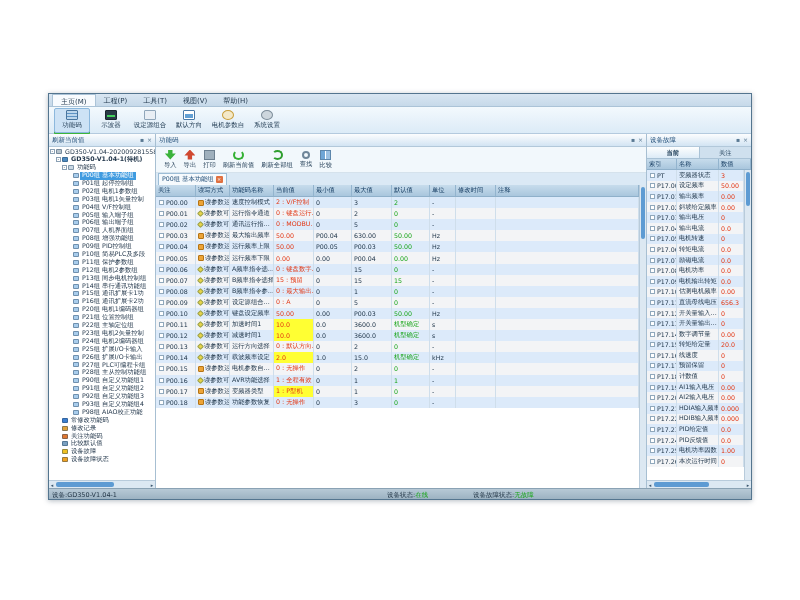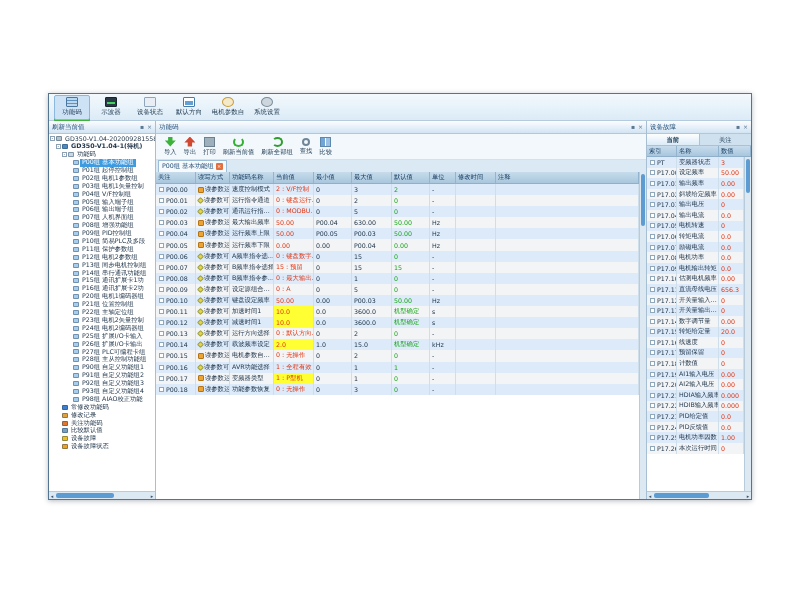--- a/index.html
+++ b/index.html
@@ -86,33 +86,40 @@
   
   .statusbar{height:11px;flex:none;background:linear-gradient(#b7c9d6,#9cb2c2);border-top:1px solid #8aa2b4;position:relative;font-size:6.5px;color:#1f3243}
   .statusbar span{position:absolute;top:1.5px;white-space:nowrap}
 </style>
 </head>
 <body>
 
 <div id="win">
 
 
+  <div class="menubar" id="menubar">
+      <div class="menu-item active">主页(M)</div>
+      <div class="menu-item">工程(P)</div>
+      <div class="menu-item">工具(T)</div>
+      <div class="menu-item">视图(V)</div>
+      <div class="menu-item">帮助(H)</div>
+    </div>
 
   <div class="ribbon" id="ribbon">
       <div class="rbtn active">
         <div class="ricon ri-func"></div>
         <span>功能码</span>
       </div>
       <div class="rbtn">
         <div class="ricon ri-scope"></div>
         <span>示波器</span>
       </div>
       <div class="rbtn">
         <div class="ricon ri-panel"></div>
-        <span>设备状态</span>
+        <span>设定源组合</span>
       </div>
       <div class="rbtn">
         <div class="ricon ri-conf"></div>
         <span>默认方向</span>
       </div>
       <div class="rbtn">
         <div class="ricon ri-hist"></div>
         <span>电机参数自</span>
       </div>
       <div class="rbtn">
@@ -959,14 +966,19 @@
       </div>
       <div class="hscroll">
         <span class="harrow" style="left:0">◂</span>
         <div class="hthumb" style="left:7px;width:55px"></div>
         <span class="harrow" style="right:0">▸</span>
       </div>
     </div>
 
   </div>
 
+  <div class="statusbar">
+    <span style="left:3px">设备:GD350-V1.04-1</span>
+    <span style="left:338px"><i style="font-style:normal">设备状态:</i><i style="font-style:normal;color:#16a416">在线</i></span>
+    <span style="left:424px"><i style="font-style:normal">设备故障状态:</i><i style="font-style:normal;color:#16a416">无故障</i></span>
+  </div>
 
 </div>
 
 </body></html>

